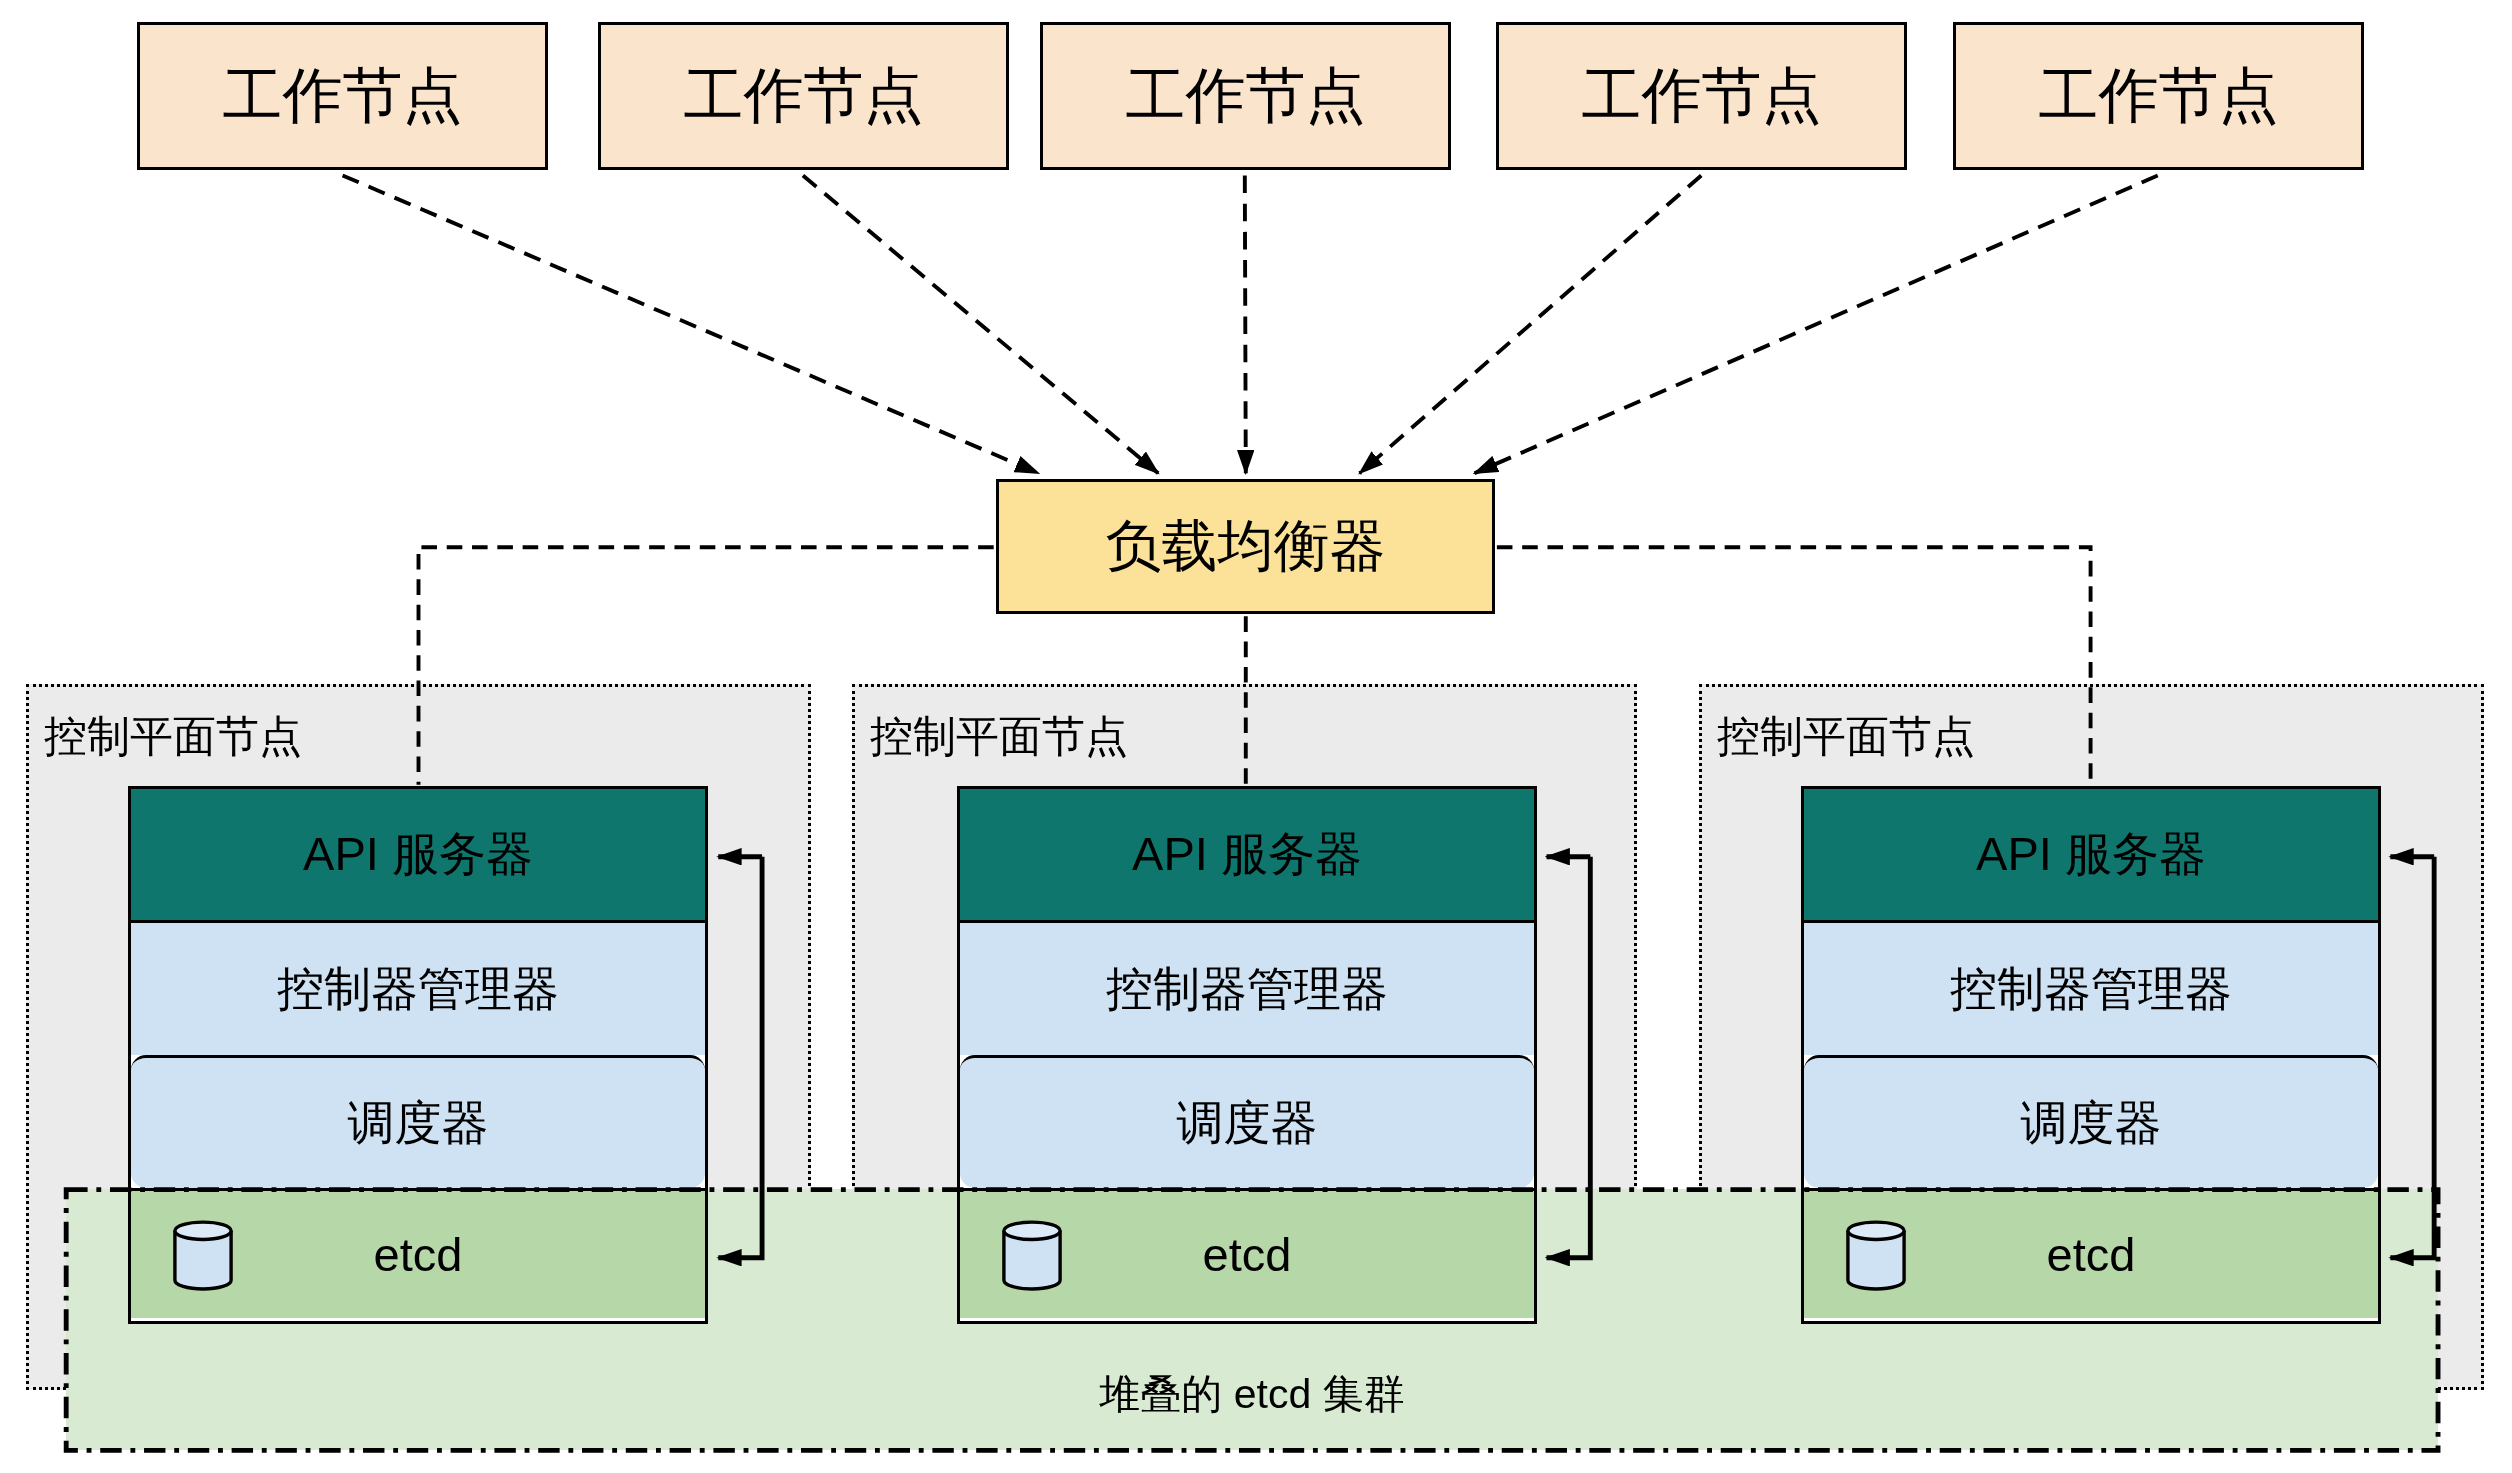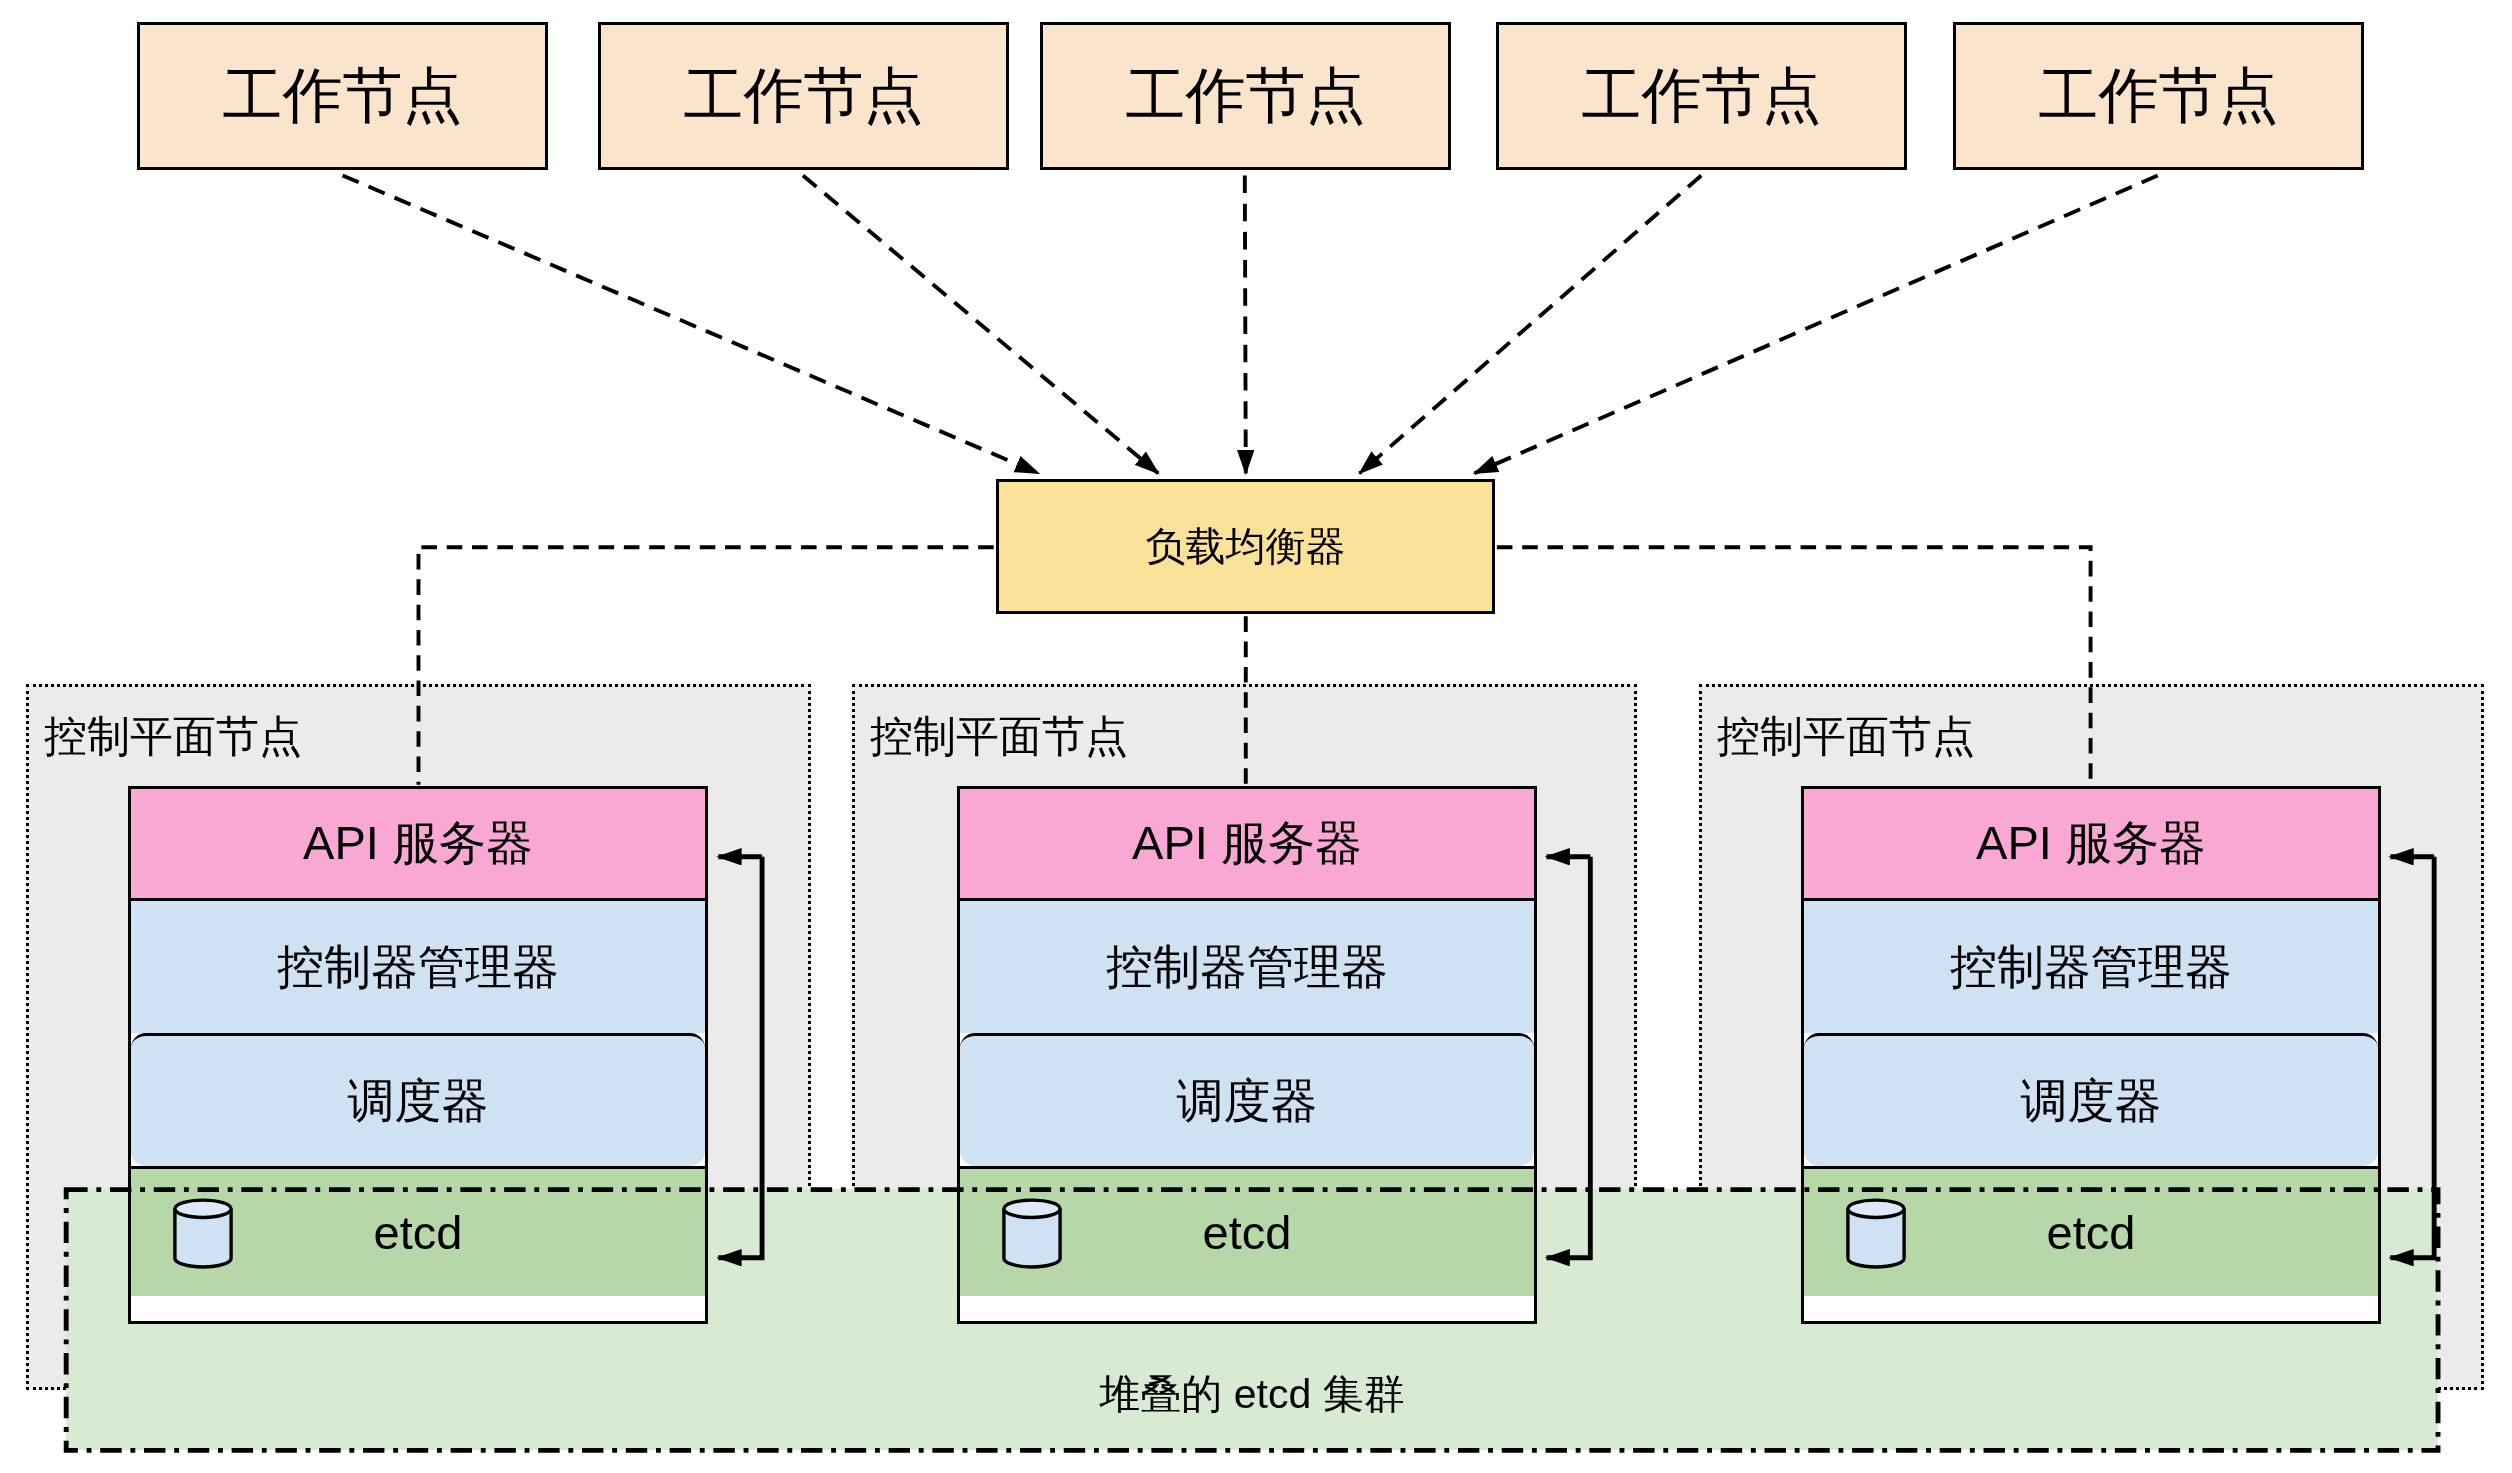--- a/index.html
+++ b/index.html
@@ -7,42 +7,42 @@
     position:relative;width:2512px;height:1474px;background:#ffffff;
     font-family:Liberation Sans, sans-serif;color:#000;overflow:hidden;
   }
   .box{position:absolute;box-sizing:border-box;display:flex;align-items:center;justify-content:center;}
   .worker{
     width:411px;height:148px;top:22.4px;background:#fbe4cc;border:3.9px solid #000;
     font-size:60px;z-index:4;
   }
   .lb{
     left:996px;top:479px;width:499px;height:135px;background:#fbe298;border:3.9px solid #000;
-    font-size:40px;z-index:4;
+    font-size:56px;z-index:4;
   }
   .cpnode{
     position:absolute;top:684px;width:785px;height:706px;background:#ebebeb;
     border:3.9px dotted #000;box-sizing:border-box;z-index:1;
   }
   .cplabel{position:absolute;left:15px;top:21.4px;font-size:43px;white-space:nowrap;}
   .etcd-cluster{
     position:absolute;left:66px;top:1189px;width:2372px;height:261px;background:#d9ead3;z-index:2;
   }
   .etcd-cluster-label{
     position:absolute;left:0;top:178px;width:100%;text-align:center;font-size:41px;
   }
   .stack{
     position:absolute;top:786px;width:580px;height:538px;border:3.9px solid #000;
     box-sizing:border-box;z-index:3;background:#fff;
   }
   .row{
     position:relative;box-sizing:border-box;display:flex;align-items:center;justify-content:center;
     font-size:47px;
   }
-  .row-api{height:109px;background:#f9a8d4;}
+  .row-api{height:131px;background:#0f766e;}
   .row-cm{height:135px;background:#cfe2f3;border-top:3.9px solid #000;}
   .row-sched{height:133px;background:#cfe2f3;border-top:3.9px solid #000;border-radius:15px;}
   .row-etcd{height:130px;background:#b6d7a8;border-top:3.9px solid #000;}
   .cyl{position:absolute;left:41px;top:29px;}
   .connectors{position:absolute;left:0;top:0;z-index:10;pointer-events:none;}
 </style>
 </head>
 <body>
 
 <div class="canvas">

